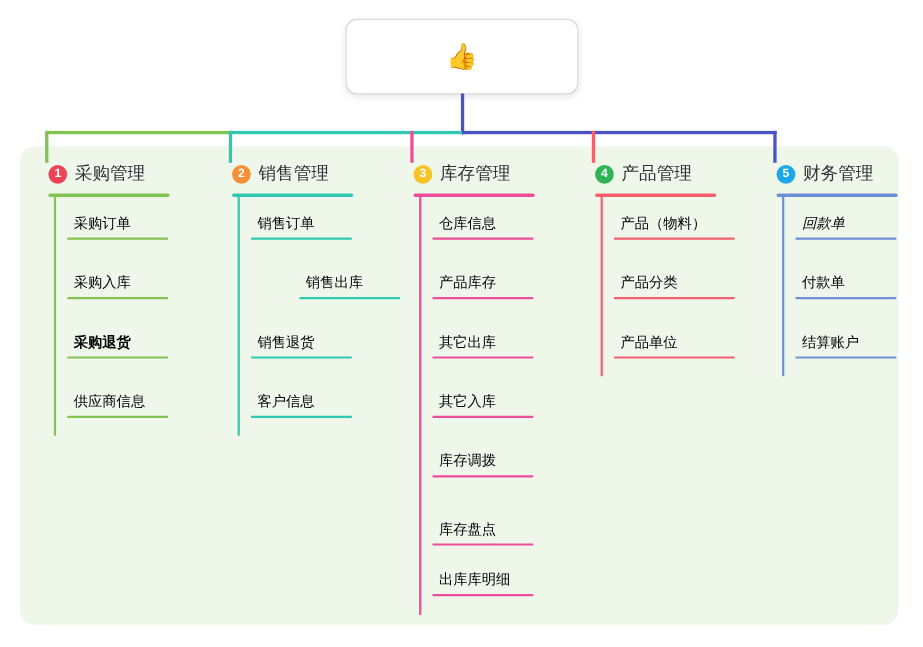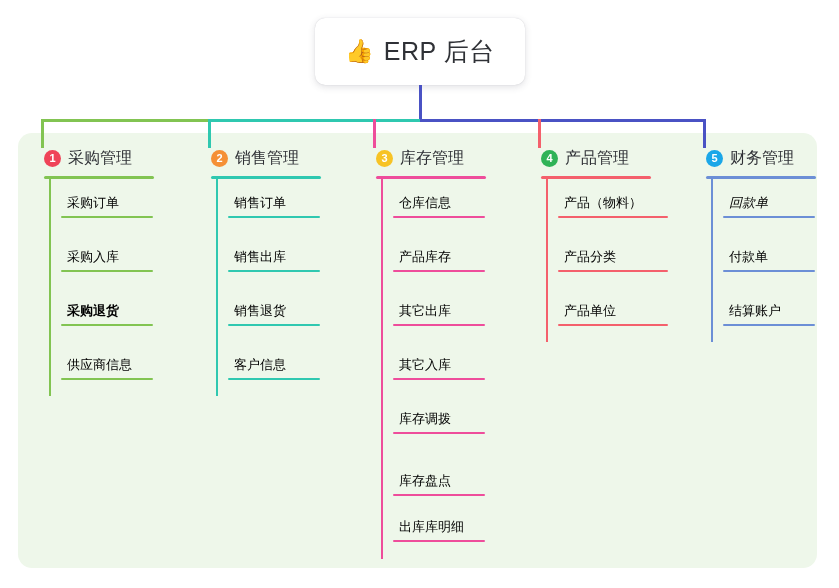--- a/index.html
+++ b/index.html
@@ -126,21 +126,20 @@
 </style>
 </head>
 <body>
 
 <div id="canvas">
 
   <div id="panel"></div>
 
   <div id="root-node">
     <span class="thumb">👍</span>
-    <span class="root-title">ERP 后台</span>
   </div>
 
   <div id="connector-layer">
       <div class="conn" style="left: 419px; top: 85px; width: 3px; height: 37px; background: rgb(74, 82, 196);"></div>
       <div class="conn" style="left: 41px; top: 119px; width: 170px; height: 3px; background: rgb(130, 196, 82);"></div>
       <div class="conn" style="left: 208px; top: 119px; width: 215px; height: 3px; background: rgb(47, 200, 176);"></div>
       <div class="conn" style="left: 420px; top: 119px; width: 286px; height: 3px; background: rgb(74, 82, 196);"></div>
       <div class="conn" style="left: 41px; top: 119px; width: 3px; height: 29px; background: rgb(130, 196, 82);"></div>
       <div class="conn" style="left: 208px; top: 119px; width: 3px; height: 29px; background: rgb(47, 200, 176);"></div>
       <div class="conn" style="left: 373px; top: 119px; width: 3px; height: 29px; background: rgb(238, 77, 155);"></div>
@@ -177,21 +176,21 @@
         <div class="col-header">
           <span class="badge" style="background: rgb(245, 144, 54);">2</span>
           <span class="col-title">销售管理</span>
         </div>
         <div class="head-rule" style="width: 110px; background: rgb(47, 200, 176);"></div>
         <div class="stem" style="height: 219px; background: rgb(47, 200, 176);"></div>
         <div class="sub-item" style="top: 48px;">
           <span class="sub-label">销售订单</span>
           <div class="sub-rule" style="width: 92px; background: rgb(47, 200, 176);"></div>
         </div>
-        <div class="sub-item" style="top: 102px;">
+        <div class="sub-item" style="top: 102px; margin-left: 44px;">
           <span class="sub-label">销售出库</span>
           <div class="sub-rule" style="width: 92px; background: rgb(47, 200, 176);"></div>
         </div>
         <div class="sub-item" style="top: 156px; font-family: Liberation Mono, monospace;">
           <span class="sub-label">销售退货</span>
           <div class="sub-rule" style="width: 92px; background: rgb(47, 200, 176);"></div>
         </div>
         <div class="sub-item" style="top: 210px;">
           <span class="sub-label">客户信息</span>
           <div class="sub-rule" style="width: 92px; background: rgb(47, 200, 176);"></div>

